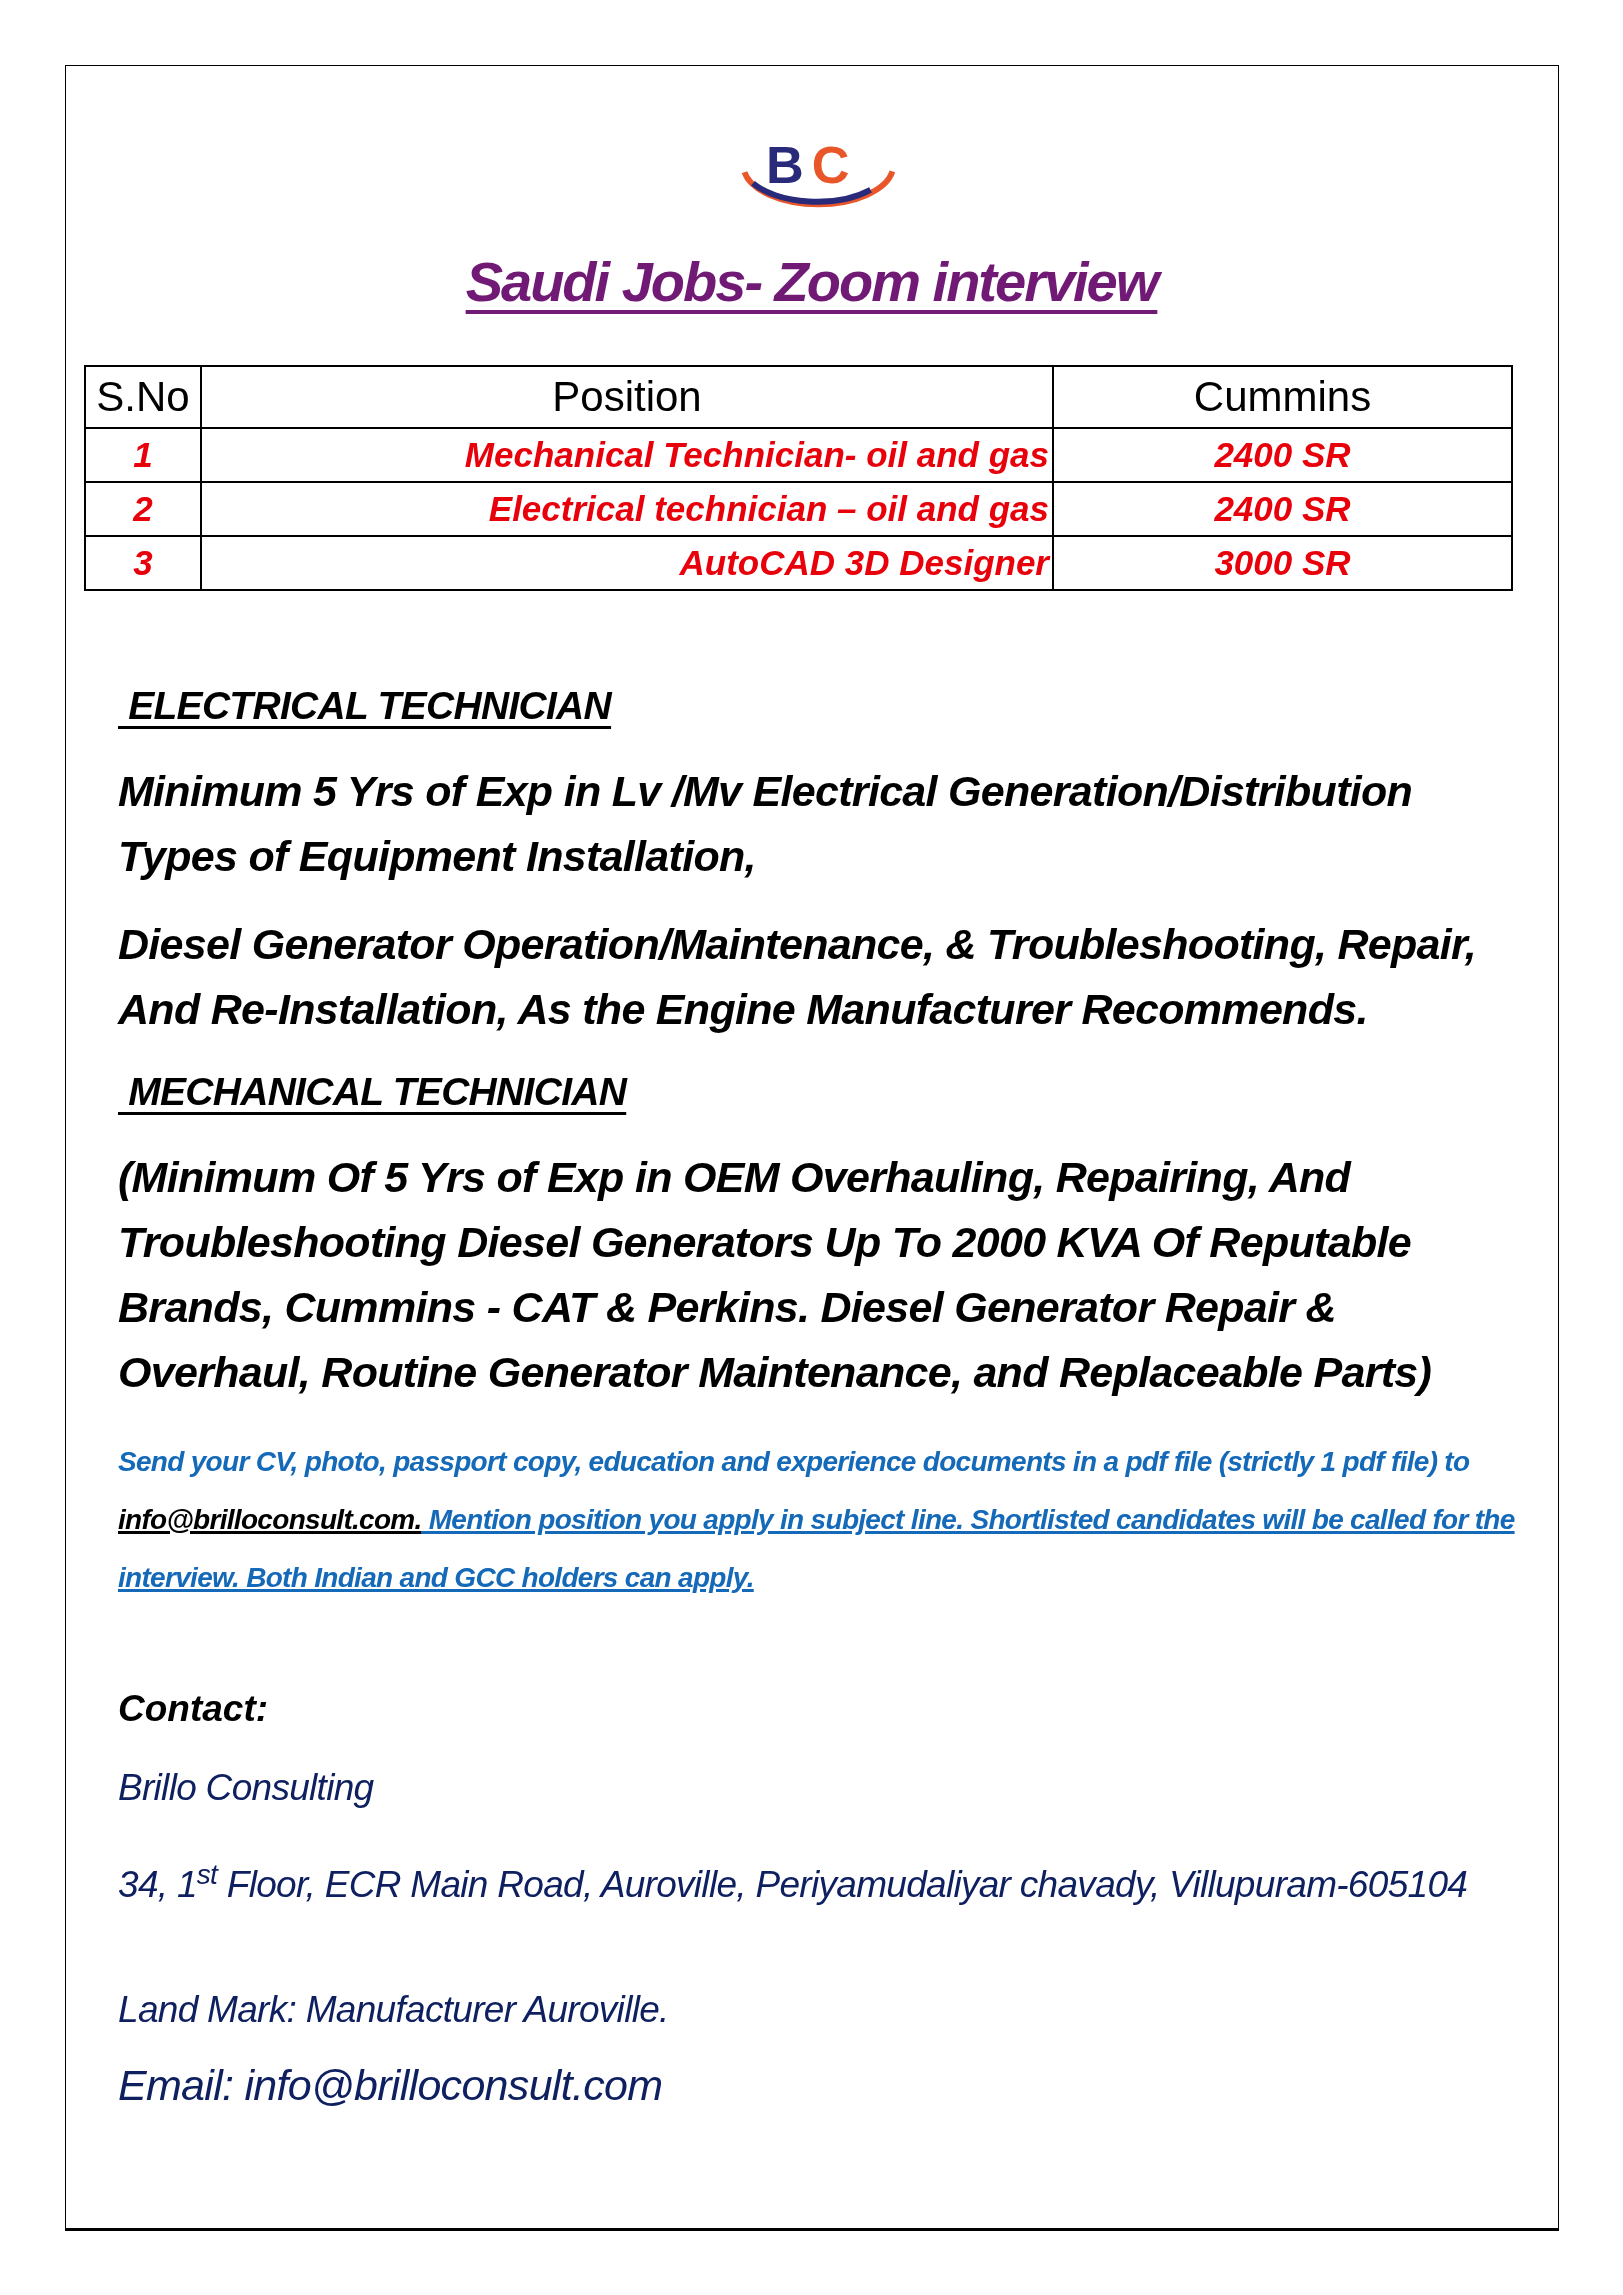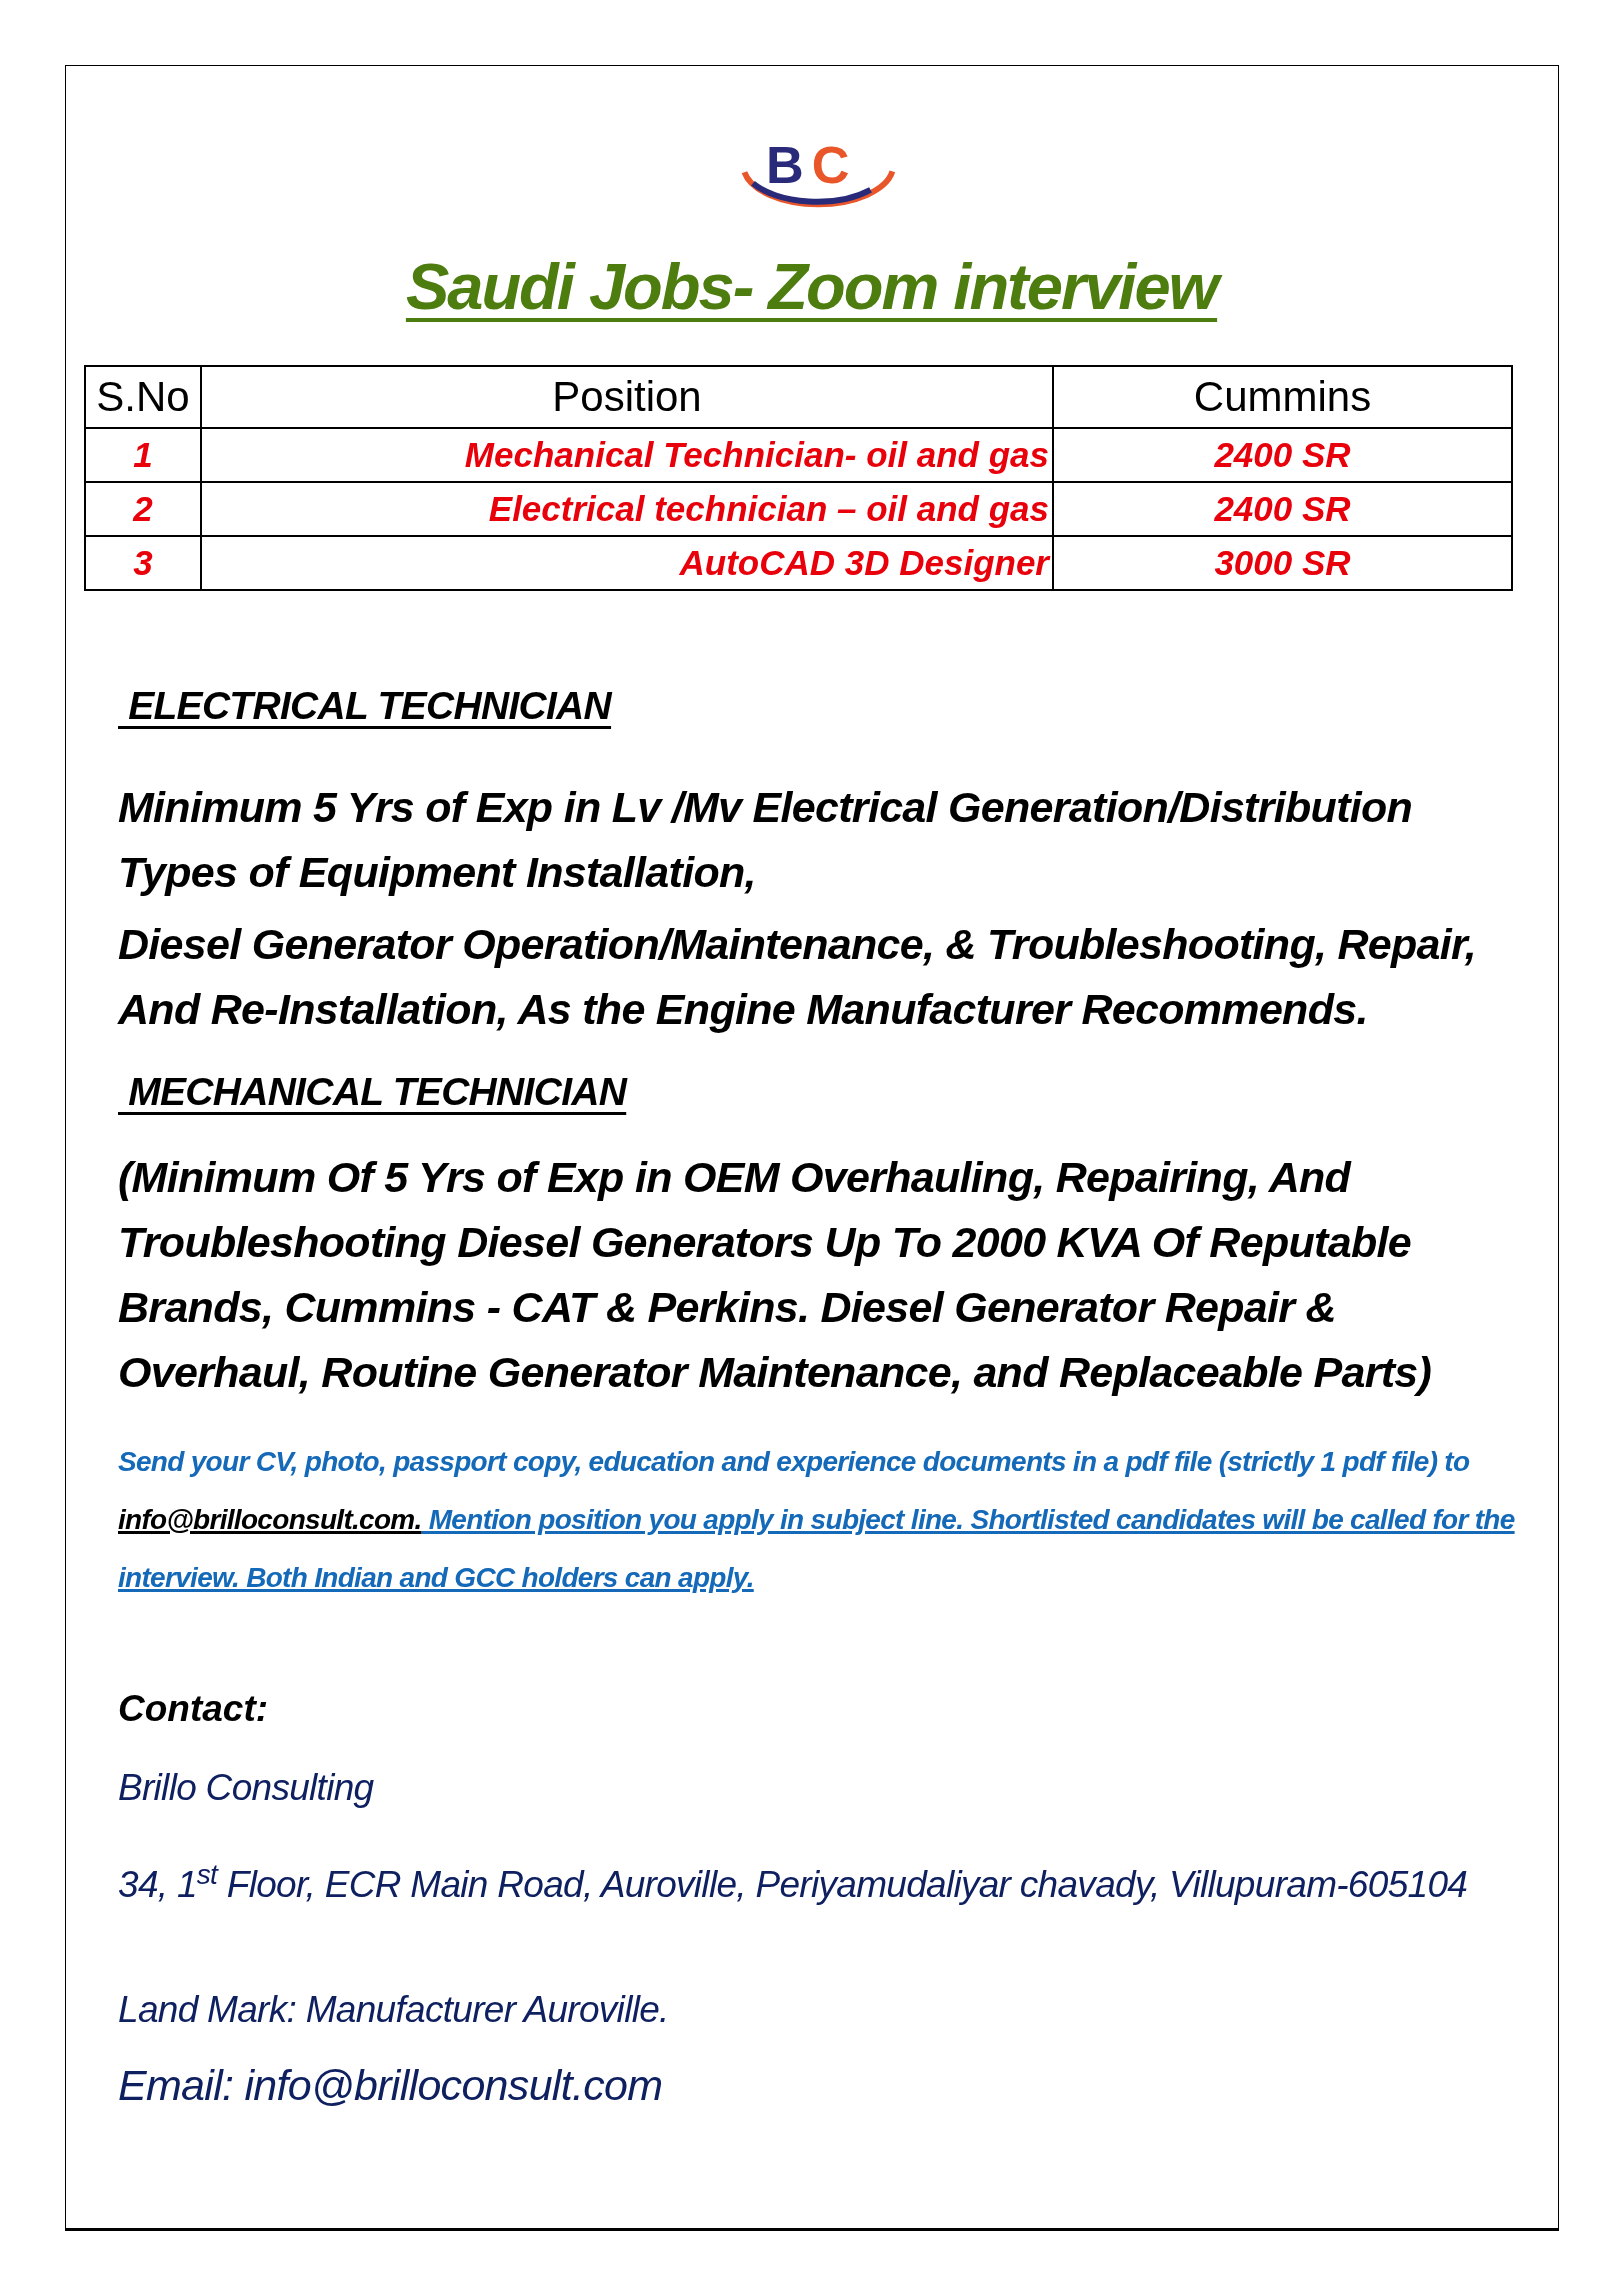--- a/index.html
+++ b/index.html
@@ -2,21 +2,21 @@
 <html style="font-size:10.5px"><head>
 <meta charset="utf-8">
 <style>
   html, body { margin:0; padding:0; background:#ffffff; }
   body { width:1623px; height:2295px; position:relative; overflow:hidden;
          font-family:"Liberation Sans", sans-serif; }
   .page-frame { position:absolute; left:65px; top:65px; width:1494px; height:2166px;
                 border:1.3px solid #000; border-bottom:3.3px solid #000; box-sizing:border-box; }
   .logo { position:absolute; left:720px; top:118px; width:190px; height:98px; }
   .title { position:absolute; left:0; right:0; top:249px; text-align:center;
-           font-size:65px; font-weight:bold; font-style:italic; color:#4d7c0f;
+           font-size:56px; font-weight:bold; font-style:italic; color:#701a75;
            text-decoration:underline; text-decoration-thickness:3.9px; text-underline-offset:9.2px;
            letter-spacing:-2px; }
   table.jobs { position:absolute; left:84px; top:365px; width:1429px; border-collapse:collapse; }
   table.jobs th, table.jobs td { border:2px solid #000; padding:0 3px; }
   table.jobs th { font-size:42px; font-weight:normal; height:60px; color:#000; }
   table.jobs td { font-size:35px; font-weight:bold; font-style:italic; color:#e8000b; height:52px; }
   .c-sno { width:108px; text-align:center; }
   .c-pos { width:844px; text-align:right; }
   .c-sal { text-align:center; }
   .section { position:absolute; left:98px; width:1440px; color:#000;margin-left:20px; }
@@ -64,21 +64,21 @@
     </tr>
     <tr>
       <td class="c-sno">3</td>
       <td class="c-pos" style="white-space:pre"> AutoCAD 3D Designer</td>
       <td class="c-sal">3000 SR</td>
     </tr>
   </tbody>
 </table>
 
 <div class="section heading" style="top:684px; white-space:pre"> ELECTRICAL TECHNICIAN</div>
-<div class="section body-text" style="top:775px; width:1407px">Minimum 5 Yrs of Exp in Lv /Mv Electrical Generation/Distribution Types of Equipment Installation,</div>
+<div class="section body-text" style="top:759px; width:1407px">Minimum 5 Yrs of Exp in Lv /Mv Electrical Generation/Distribution Types of Equipment Installation,</div>
 <div class="section body-text" style="top:912px; width:1440px">Diesel Generator Operation/Maintenance, &amp; Troubleshooting, Repair, And Re-Installation, As the Engine Manufacturer Recommends.</div>
 
 <div class="section heading" style="top:1070px; white-space:pre"> MECHANICAL TECHNICIAN</div>
 <div class="section body-text" style="top:1145px; width:1407px">(Minimum Of 5 Yrs of Exp in OEM Overhauling, Repairing, And Troubleshooting Diesel Generators Up To 2000 KVA Of Reputable Brands, Cummins - CAT &amp; Perkins. Diesel Generator Repair &amp; Overhaul, Routine Generator Maintenance, and Replaceable Parts)</div>
 
 <div class="section blue-text" style="top:1433px; width:1453px"><span>Send your CV, photo, passport copy, education and experience documents in a pdf file (strictly 1 pdf file) to </span><span class="email-link">info@brilloconsult.com.</span><span class="u"> Mention position you apply in subject line. Shortlisted candidates will be called for the interview. Both Indian and GCC holders can apply.</span></div>
 
 <div class="section contact-label" style="top:1688px">Contact:</div>
 <div class="section contact" style="top:1767px">Brillo Consulting</div>
 <div class="section contact" style="top:1842px; width:1407px; line-height:65px"><span>34, 1</span><sup style="font-size:28px">st</sup><span> Floor, ECR Main Road, Auroville, Periyamudaliyar chavady, Villupuram-605104</span></div>

